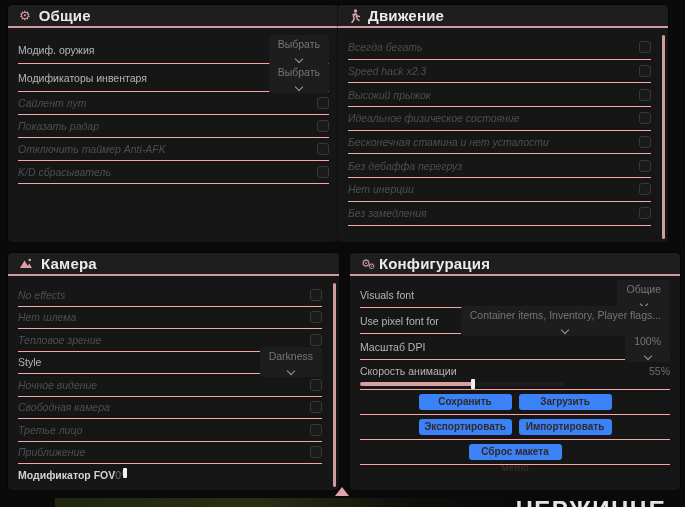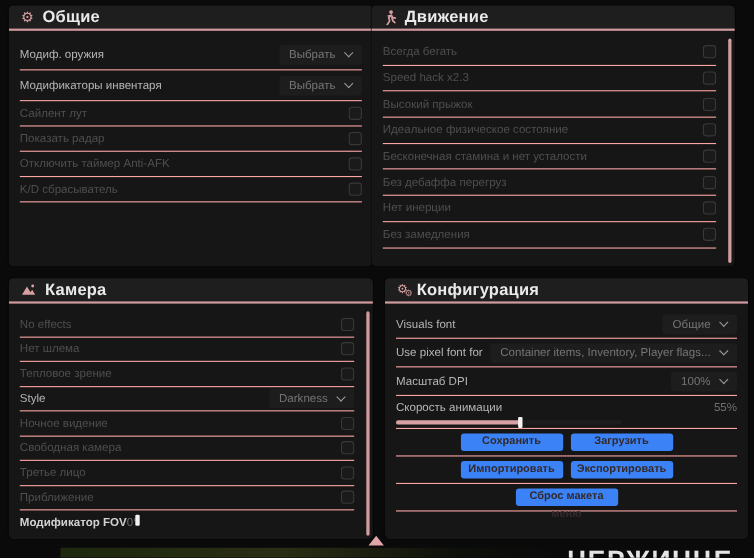--- a/index.html
+++ b/index.html
@@ -40,26 +40,26 @@
   .row.checkbox { height:23px; }
   .panel.movement .row.checkbox { height:23.7px; }
   .panel.camera  .row { height:22.5px; }
   .panel.camera  .row.dropdown { height:22.5px; }
   .panel.config  .row.dropdown { height:26px; }
   .row.slider { height:30px; flex-direction:column; align-items:stretch; justify-content:center; }
   .row.fov    { height:34px; flex-direction:row; align-items:stretch; justify-content:flex-end; padding-top:4px; border-bottom:none; }
   .row.buttons { height:25px; justify-content:center; }
 
   .label { font-size:10.5px; color:#b5b5b5; white-space:nowrap; }
-  .label.dim { color:#4e4e4e; }
+  .label.dim { color:#4e4e4e;font-style:italic; }
   .label.bright { color:#d2d2d2; font-weight:bold; }
 
   .dd {
     display:flex; align-items:center; gap:9px; background:#1d1d1d;
-    border-radius:3px; padding:3px 9px; cursor:pointer;
+    border-radius:3px; padding:3px 9px; cursor:pointer;flex-direction:column;
   }
   .dd-value { font-size:10.5px; color:#757575; white-space:nowrap; }
   .chev {
     width:6px; height:6px; border-right:1.4px solid #9a9a9a;
     border-bottom:1.4px solid #9a9a9a; transform:rotate(45deg);
     margin-top:-3px; flex:0 0 auto;
   }
   .cb {
     width:12px; height:12px; border:1px solid #383838; background:#1a1a1a;
     border-radius:3px; flex:0 0 auto; cursor:pointer;
@@ -288,22 +288,22 @@
         </div>
       </div>
       <div class="row buttons">
         <div class="btnrow">
           <button class="btn">Сохранить</button>
           <button class="btn">Загрузить</button>
         </div>
       </div>
       <div class="row buttons">
         <div class="btnrow">
+          <button class="btn">Экспортировать</button>
           <button class="btn">Импортировать</button>
-          <button class="btn">Экспортировать</button>
         </div>
       </div>
       <div class="row buttons">
         <div class="btnrow">
           <button class="btn">Сброс макета меню</button>
         </div>
       </div>
     </div>
 </div>
 

